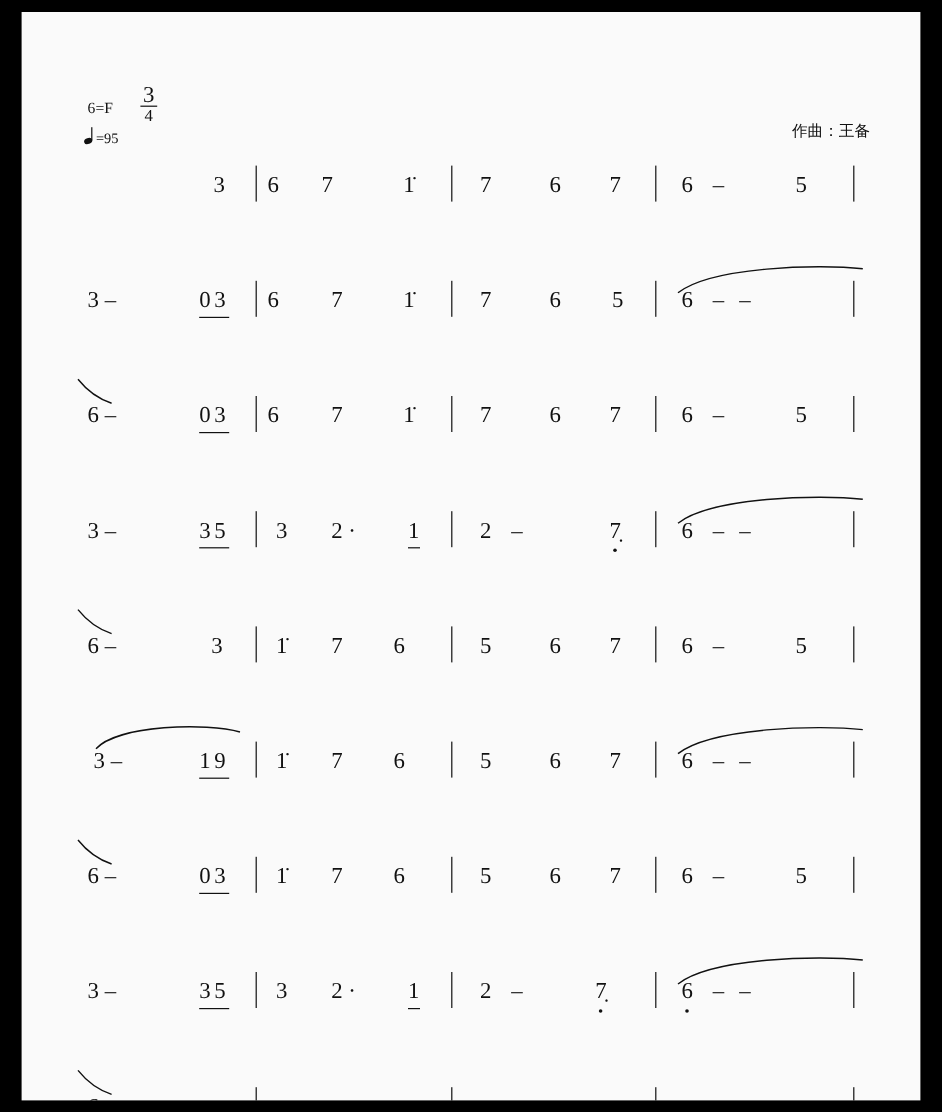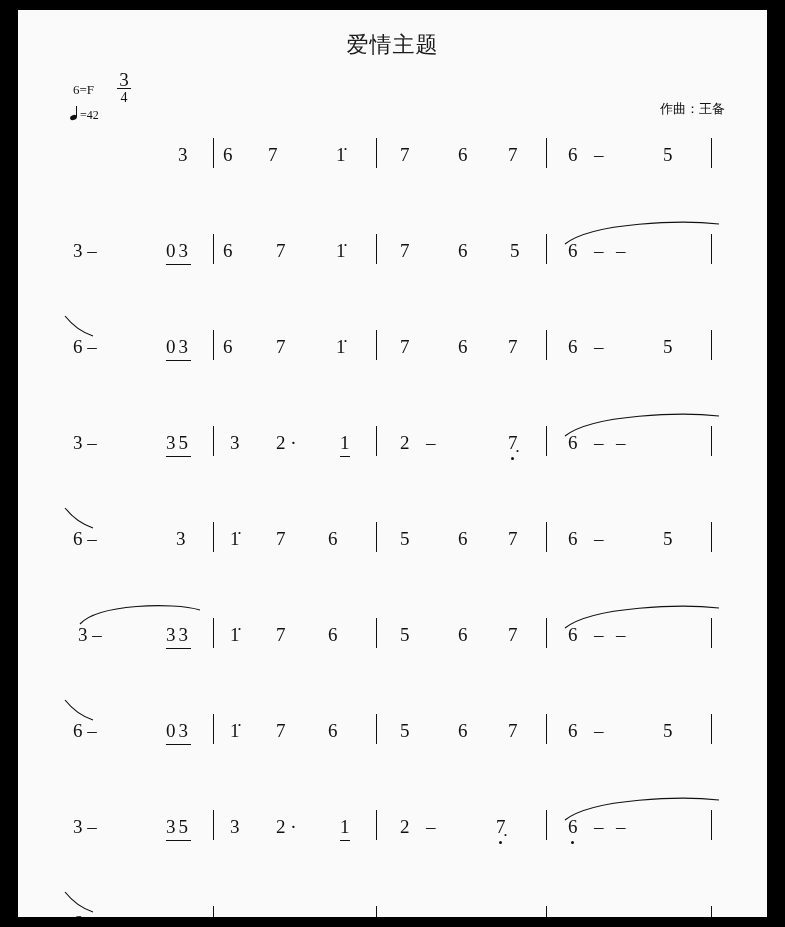--- a/index.html
+++ b/index.html
@@ -159,32 +159,31 @@
     position: absolute;
     pointer-events: none;
   }
   .slur svg { display: block; }
 </style>
 </head>
 <body>
 
 <div class="sheet">
 
-  <div class="title">爱情主题</div>
 
   <div class="keysig">6=F</div>
 
   <div class="meter">
     <span class="num">3</span>
     <span class="bar"></span>
     <span class="den">4</span>
   </div>
 
   <div class="tempo">
-    <span class="notehead"></span><span>=42</span>
+    <span class="notehead"></span><span>=95</span>
   </div>
 
   <div class="composer">作曲：王备</div>
 
   <div class="system" style="top:118px;">
     <span class="cell num" style="left:160px; top:16px;">3</span>
     <span class="barline" style="left:195px; top:10px;"></span>
     <span class="cell num" style="left:205px; top:16px;">6</span>
     <span class="cell num" style="left:250px; top:16px;">7</span>
     <span class="cell num" style="left:318px; top:16px;">1̇</span>
@@ -291,21 +290,21 @@
     <span class="barline" style="left:693px; top:10px;"></span>
   </div>
 
   <div class="system" style="top:598px;">
     <span class="slur" style="left:60px; top:-6px;">
       <svg width="125" height="26">
           <path d="M2,22 C20,2 95,0 122,8" stroke="#111" stroke-width="1.2" fill="none"></path>
         </svg>
     </span>
     <span class="cell num" style="left:60px; top:16px;">3 –</span>
-    <span class="cell num" style="left:148px; top:16px;"><span class="beam">33</span></span>
+    <span class="cell num" style="left:148px; top:16px;"><span class="beam">19</span></span>
     <span class="barline" style="left:195px; top:10px;"></span>
     <span class="cell num" style="left:212px; top:16px;">1̇</span>
     <span class="cell num" style="left:258px; top:16px;">7</span>
     <span class="cell num" style="left:310px; top:16px;">6</span>
     <span class="barline" style="left:358px; top:10px;"></span>
     <span class="cell num" style="left:382px; top:16px;">5</span>
     <span class="cell num" style="left:440px; top:16px;">6</span>
     <span class="cell num" style="left:490px; top:16px;">7</span>
     <span class="barline" style="left:528px; top:10px;"></span>
     <span class="slur" style="left:545px; top:-4px;">

